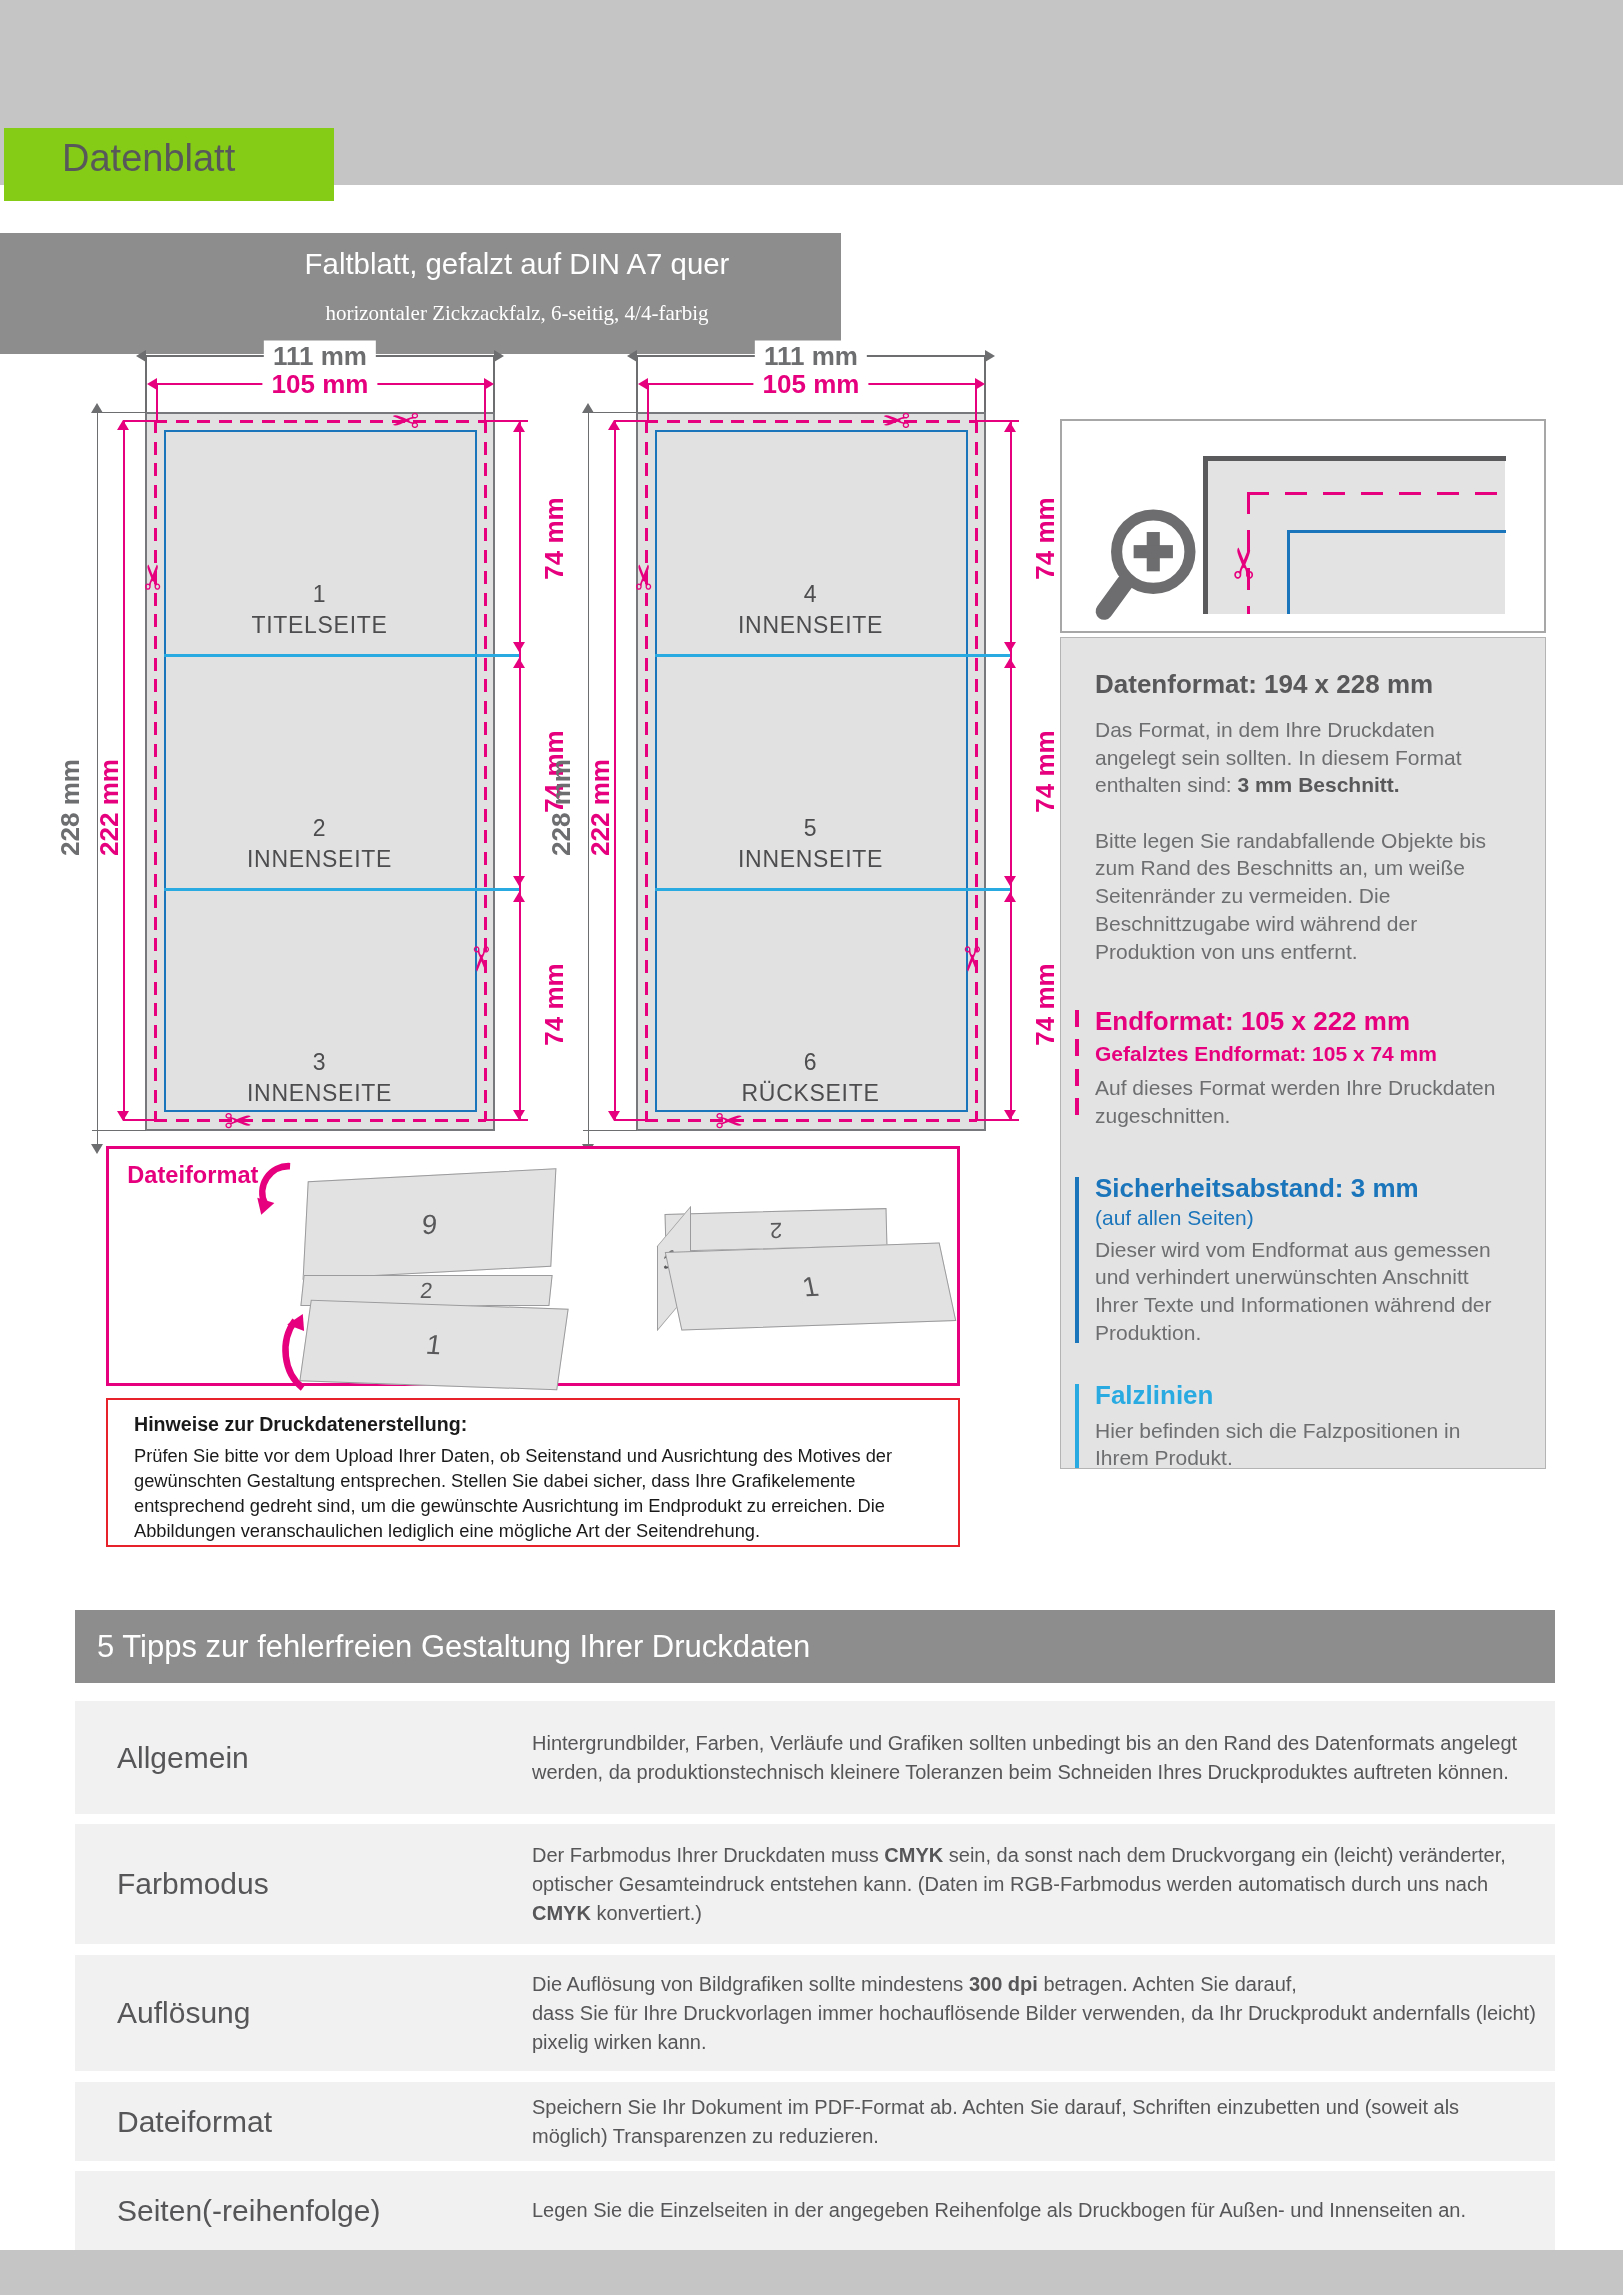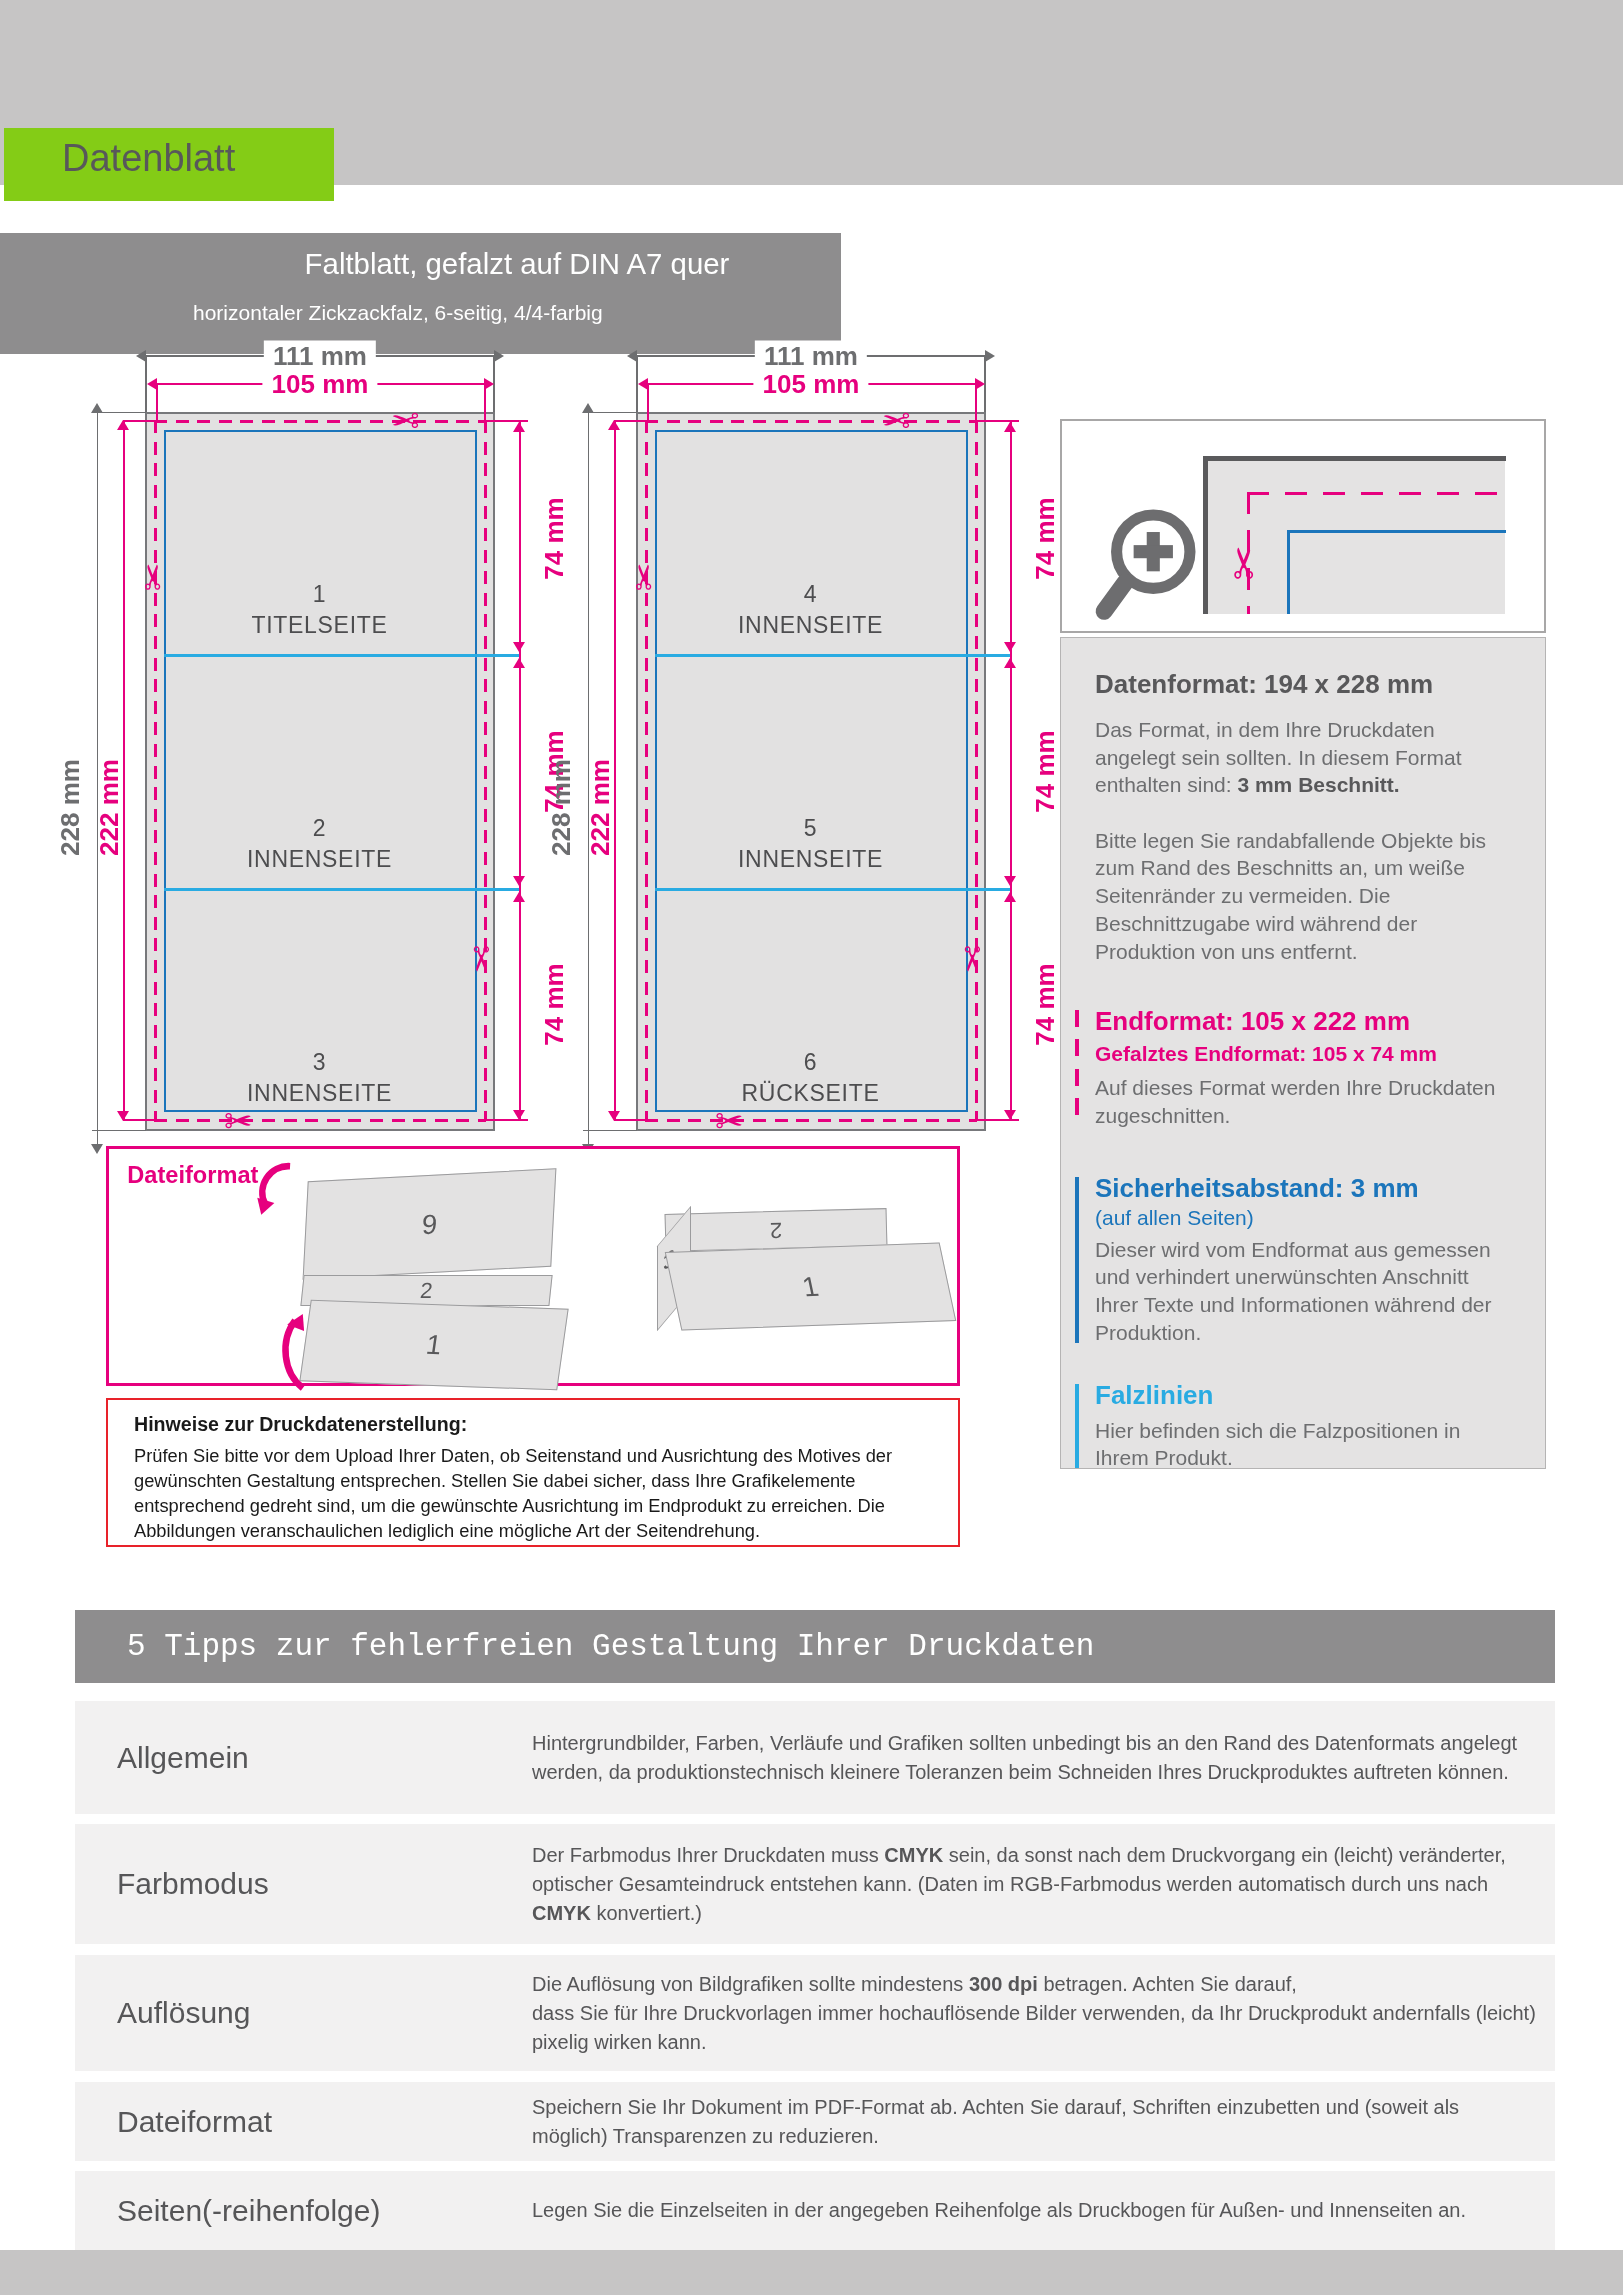--- a/index.html
+++ b/index.html
@@ -6,21 +6,21 @@
   .page{position:relative;width:1623px;height:2295px;background:#ffffff;overflow:hidden;
         font-family:"Liberation Sans",sans-serif;color:#58585a;}
   .abs{position:absolute;}
 
   
   .top-band{left:0;top:0;width:1623px;height:185px;background:#c6c5c5;}
   .title-box{left:4px;top:128px;width:330px;height:73px;background:#84cc16;}
   .title-box span{display:block;padding-left:58px;line-height:61px;font-size:38px;color:#58585a;}
   .dark-band{left:0;top:189px;width:841px;height:121px;background:#8e8d8e;color:#fff;margin-top:44px;}
   .dark-band .t1{position:absolute;left:193px;top:14.4px;width:648px;text-align:center;font-size:29.4px;}
-  .dark-band .t2{position:absolute;left:193px;top:68px;width:648px;font-size:21px;}
+  .dark-band .t2{position:absolute;left:193px;top:68px;width:648px;text-align:center;font-size:21px;font-family:Liberation Serif, serif;}
 
   
   .diagram{position:absolute;top:340px;width:563px;height:815px;}
   .d1{left:34px;} .d2{left:525px;}
   .sheet{position:absolute;left:111px;top:72px;width:350px;height:719px;background:#e2e1e1;
          border:2px solid #77787b;box-sizing:border-box;}
   .dash-h{position:absolute;height:2.6px;background:repeating-linear-gradient(90deg,#e6007e 0 13px,transparent 13px 21.6px);}
   .dash-v{position:absolute;width:2.6px;background:repeating-linear-gradient(180deg,#e6007e 0 13px,transparent 13px 21.6px);}
   .safe{position:absolute;left:130px;top:90px;width:313px;height:682px;border:2.6px solid #1b75bb;box-sizing:border-box;}
   .fold{position:absolute;left:130px;width:357px;height:2.6px;background:#29abe2;}
@@ -63,21 +63,21 @@
   .blk{position:relative;}
   .accent::before{content:"";position:absolute;left:-19.6px;top:3.9px;bottom:3.9px;width:3.9px;}
   .acc-dash::before{background:repeating-linear-gradient(180deg,#e6007e 0 17px,transparent 17px 29.4px);}
   .acc-blue::before{background:#1b75bb;}
   .acc-cyan::before{background:#29abe2;}
   .c-mag{color:#e6007e;} .c-blue{color:#1b75bb;} .c-cyan{color:#29abe2;} .c-dark{color:#58585a;}
   .b{font-weight:bold;}
 
   
   .tips-banner{left:75px;top:1610px;width:1480px;height:73px;background:#8e8d8e;}
-  .tips-banner span{display:block;padding-left:52px;line-height:73px;font-size:31px;color:#ffffff;font-family:Liberation Mono, monospace;}
+  .tips-banner span{display:block;padding-left:22px;line-height:73px;font-size:31px;color:#ffffff;}
   .tip-row{position:absolute;left:75px;width:1480px;background:#f2f1f1;}
   .tip-label{position:absolute;left:42px;top:0;bottom:0;display:flex;align-items:center;font-size:30px;color:#565658;}
   .tip-text{position:absolute;left:457px;top:0;bottom:0;width:1008px;display:flex;align-items:center;
             font-size:20px;line-height:1.45;color:#565658;white-space:pre-line;}
   .footer{left:0;top:2250px;width:1623px;height:46px;background:#c6c5c5;}
 </style>
 </head>
 <body>
 
 <div class="page">

